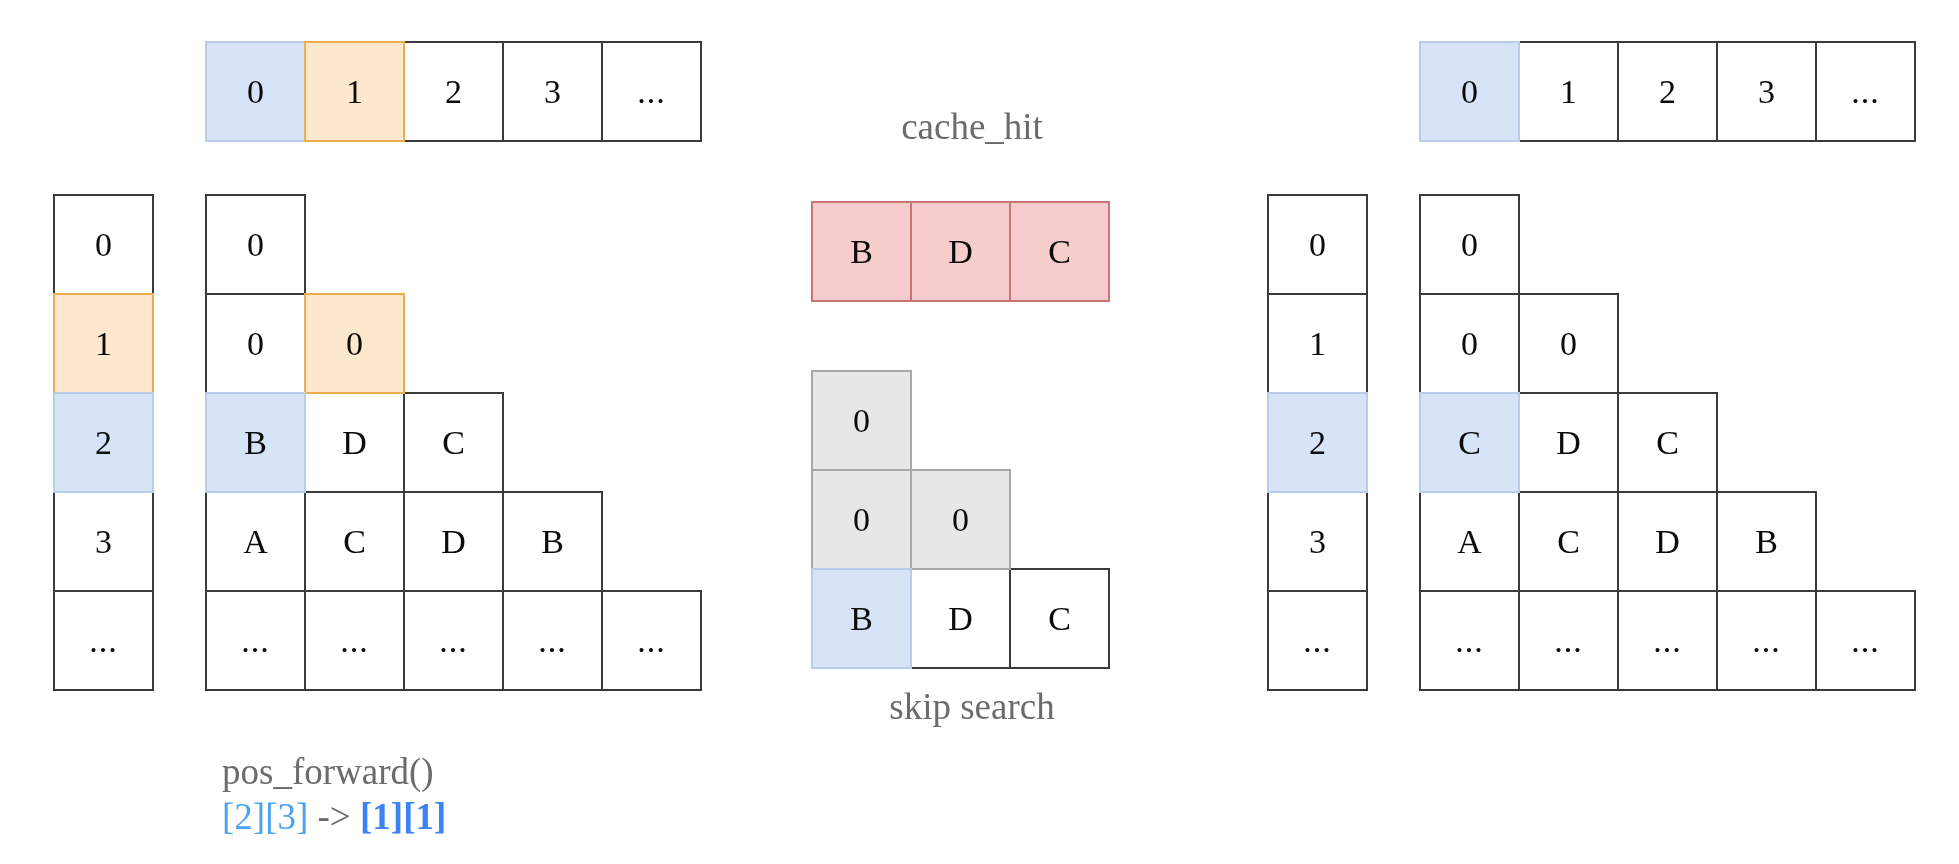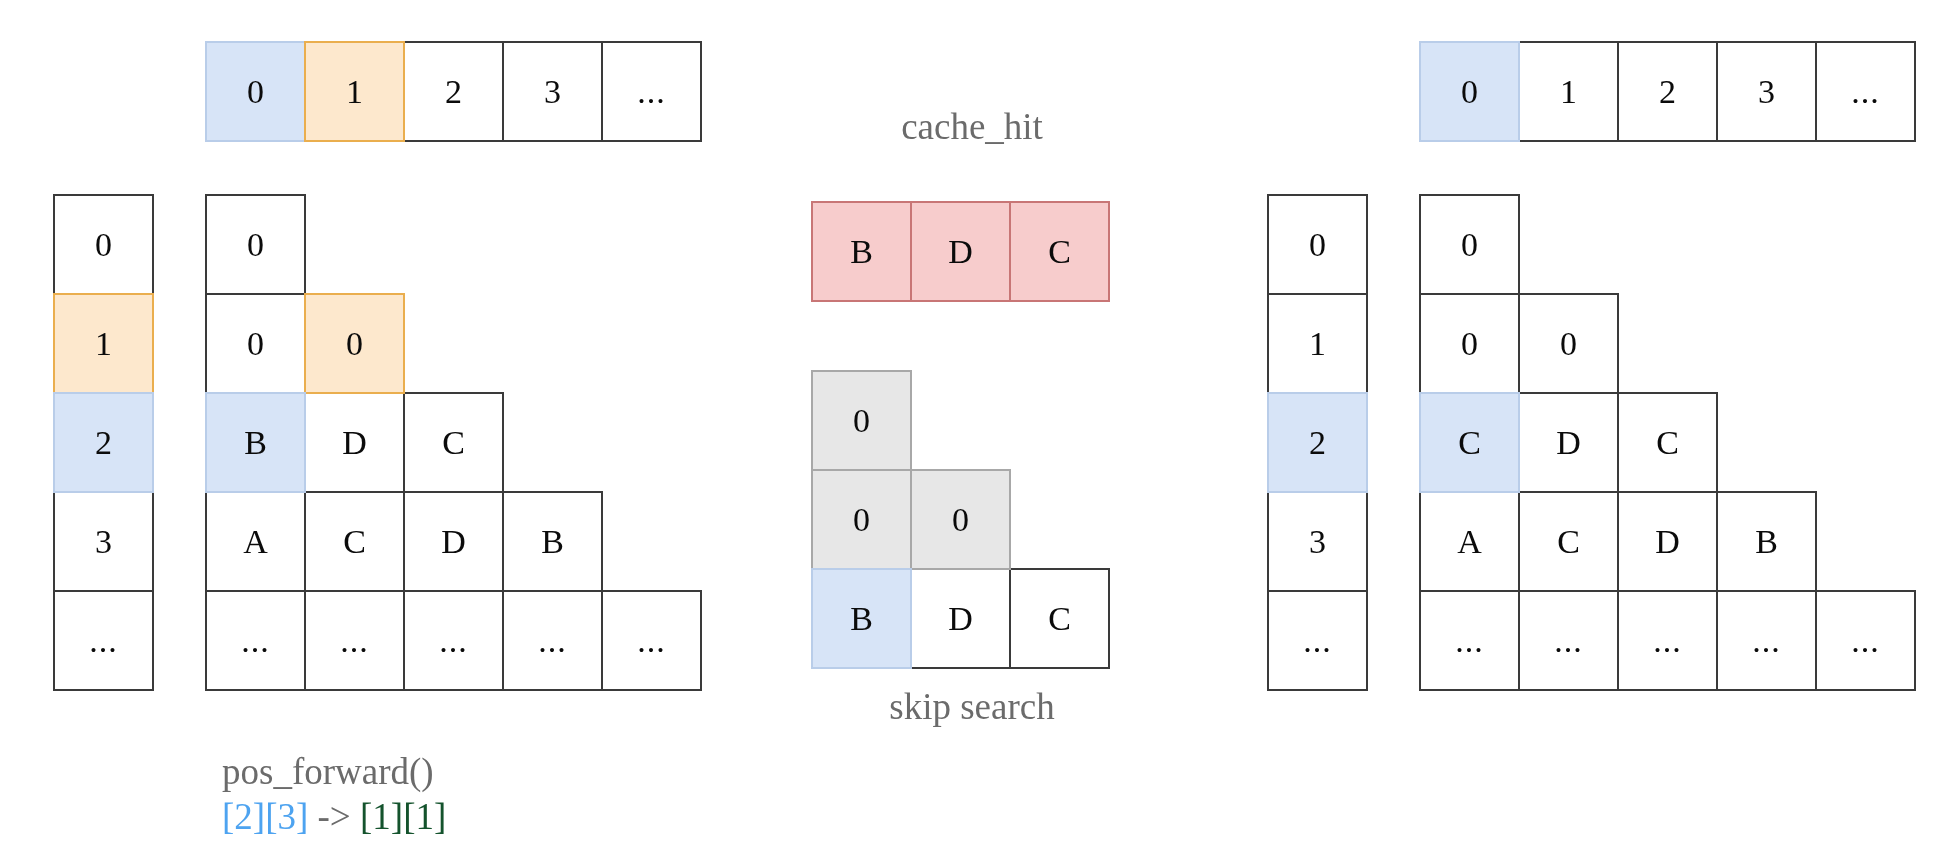--- a/index.html
+++ b/index.html
@@ -70,21 +70,21 @@
 
   .codeline {
     position: absolute;
     font-size: 37px;
     white-space: nowrap;
     line-height: 1.18;
     color: #6b6b6b;
     text-align: right;
   }
   .tok-blue   { color: #4da3f0; }
-  .tok-orange { color: #14532d; }
+  .tok-orange { color: #3b82f6; font-weight: bold; }
   .tok-gray   { color: #6b6b6b; }
 </style>
 </head>
 <body>
 
 <div class="stage">
 
   <div>
     <div id="left-header">
         <div class="cell blue" style="left: 205px; top: 41px; z-index: 3;">0</div>

